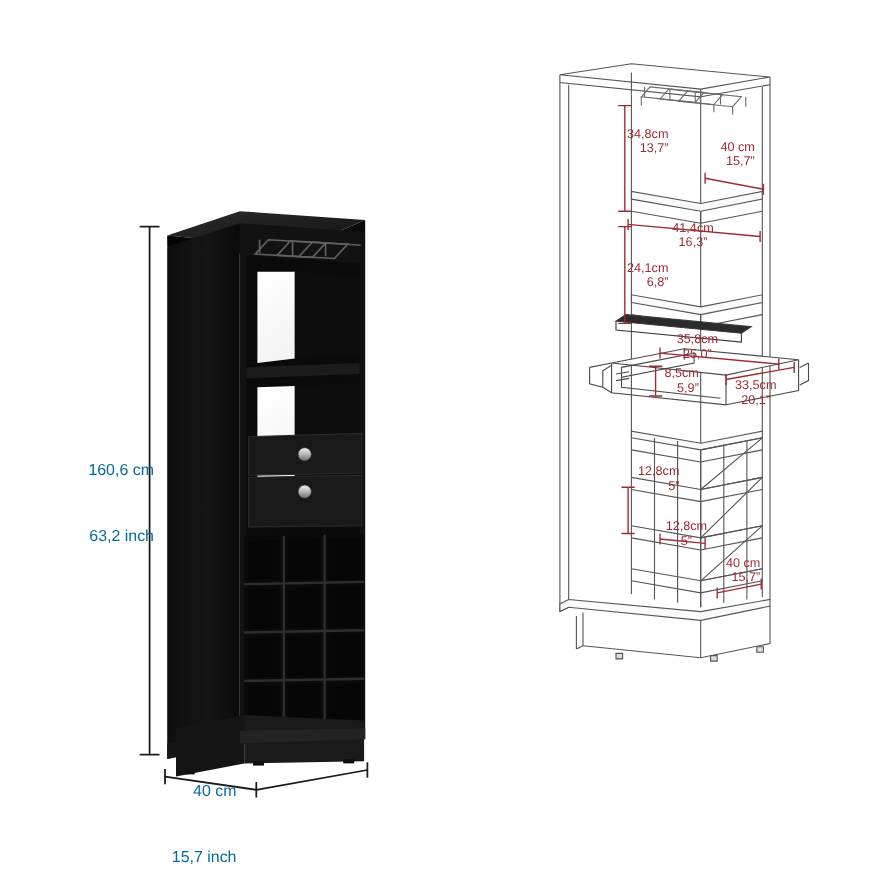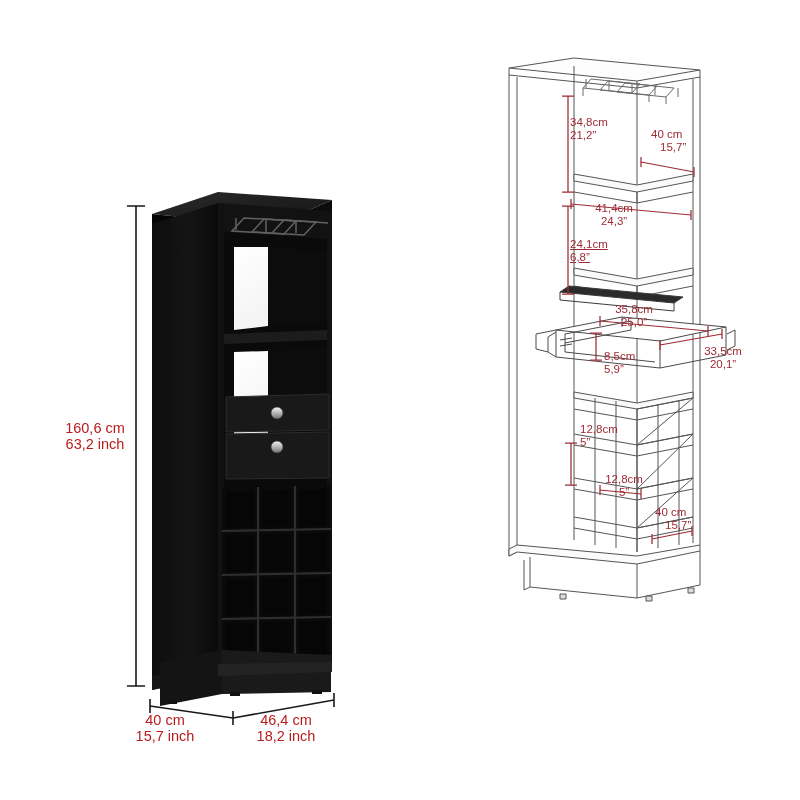--- a/index.html
+++ b/index.html
@@ -8,23 +8,24 @@
     font-family:"Liberation Sans", sans-serif;
     -webkit-font-smoothing:antialiased;
   }
   .stage{position:absolute;inset:0;}
   svg.layer{position:absolute;left:0;top:0;width:800px;height:800px;}
   .dimtext{
     position:absolute;
     font-family:"Liberation Sans", sans-serif;
     white-space:nowrap;
     line-height:1.12;
+    text-align:right;
   }
-  .dim-black{color:#b91c1c;font-size:14.5px;text-align:center;}
-  .dim-black .l2{display:block;}
+  .dim-black{color:#0369a1;font-size:14.5px;text-align:right;}
+  .dim-black .l2{display:block;margin-top:44px;}
   .dim-red{color:#9e2a33;font-size:11.5px;}
   .dim-red .l2{display:block;}
   .dim-red.center{text-align:center;}
 </style>
 </head>
 <body>
 
 <div class="stage">
 
   <svg class="layer" viewBox="0 0 800 800">
@@ -132,24 +133,20 @@
   </svg>
 
   <div class="dimtext dim-black" style="left:50px;top:420px;width:90px;">
     <span>160,6 cm</span>
     <span class="l2">63,2 inch</span>
   </div>
   <div class="dimtext dim-black" style="left:115px;top:712px;width:100px;">
     <span>40 cm</span>
     <span class="l2">15,7 inch</span>
   </div>
-  <div class="dimtext dim-black" style="left:236px;top:712px;width:100px;">
-    <span>46,4 cm</span>
-    <span class="l2">18,2 inch</span>
-  </div>
 
   <svg class="layer" viewBox="0 0 800 800">
     <g stroke="#555555" stroke-width="1" fill="none">
 
       <polygon points="509,68 574,58 700,70 637,81" fill="#fdfdfd"></polygon>
       <path d="M509,68 L509,75 L637,88 L637,81"></path>
       <path d="M637,88 L700,77 L700,70"></path>
 
       <path d="M509,75 L509,556 M517,77 L517,552"></path>
       <path d="M574,66 L574,86"></path>
@@ -250,49 +247,49 @@
       <path d="M600,490 L641,494"></path>
       <path d="M600,485 L600,495 M641,489 L641,499"></path>
 
       <path d="M652,539 L692,531"></path>
       <path d="M652,534 L652,544 M692,526 L692,536"></path>
     </g>
   </svg>
 
   <div class="dimtext dim-red" style="left:570px;top:116px;">
     <span>34,8cm</span>
-    <span class="l2">21,2”</span>
+    <span class="l2">13,7”</span>
   </div>
 
   <div class="dimtext dim-red" style="left:651px;top:128px;">
     <span>40 cm</span>
     <span class="l2" style="margin-left:9px;">15,7”</span>
   </div>
 
-  <div class="dimtext dim-red center" style="left:574px;top:202px;width:80px;">
+  <div class="dimtext dim-red center" style="left:590px;top:202px;width:80px;">
     <span>41,4cm</span>
-    <span class="l2">24,3”</span>
-  </div>
-
-  <div class="dimtext dim-red" style="left:570px;top:238px;text-decoration:underline;">
+    <span class="l2">16,3”</span>
+  </div>
+
+  <div class="dimtext dim-red" style="left:570px;top:238px;">
     <span>24,1cm</span>
     <span class="l2">6,8”</span>
   </div>
 
   <div class="dimtext dim-red center" style="left:592px;top:303px;width:84px;">
     <span>35,8cm</span>
     <span class="l2">25,0”</span>
   </div>
 
-  <div class="dimtext dim-red" style="left:604px;top:350px;">
+  <div class="dimtext dim-red" style="left:604px;top:334px;">
     <span>8,5cm</span>
     <span class="l2">5,9”</span>
   </div>
 
-  <div class="dimtext dim-red center" style="left:686px;top:345px;width:74px;">
+  <div class="dimtext dim-red center" style="left:650px;top:345px;width:74px;">
     <span>33,5cm</span>
     <span class="l2">20,1”</span>
   </div>
 
   <div class="dimtext dim-red" style="left:580px;top:423px;">
     <span>12,8cm</span>
     <span class="l2">5”</span>
   </div>
 
   <div class="dimtext dim-red center" style="left:597px;top:473px;width:54px;">

